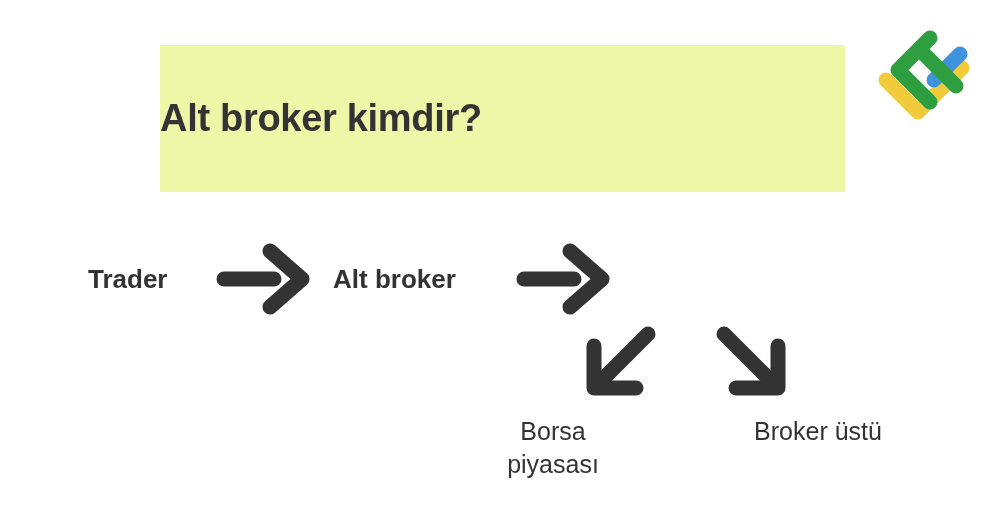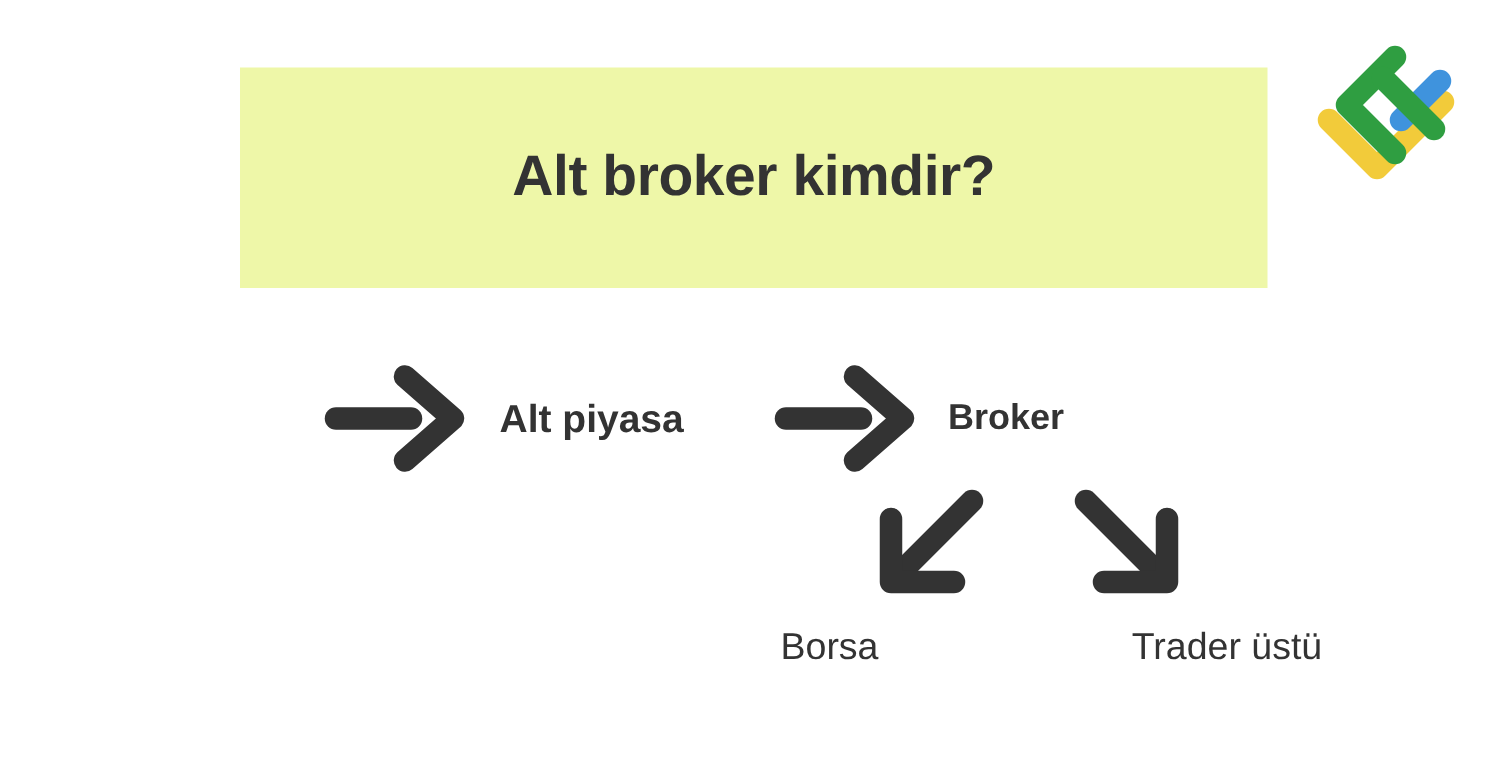--- a/index.html
+++ b/index.html
@@ -21,21 +21,20 @@
   
   .title-banner {
     position: absolute;
     left: 160px;
     top: 45px;
     width: 685px;
     height: 147px;
     background: #eef7a8;
     display: flex;
     align-items: center;
-    justify-content: center;
   }
   .title-text {
     font-size: 38px;
     font-weight: bold;
     color: #333333;
     letter-spacing: -0.3px;
     white-space: nowrap;
     text-align: center;
   }
 
@@ -101,54 +100,55 @@
         <path d="M56 52 L82 26" fill="none" stroke="#3f93dd" stroke-width="15" stroke-linecap="round" stroke-linejoin="round"></path>
       </g>
 
       <g>
         <path d="M52 10 L20 42 L52 74" fill="none" stroke="#2f9e41" stroke-width="15" stroke-linecap="round" stroke-linejoin="round"></path>
         <path d="M44 24 L78 58" fill="none" stroke="#2f9e41" stroke-width="15" stroke-linecap="round" stroke-linejoin="round"></path>
       </g>
     </svg>
   </div>
 
+  <div class="node-label node-trader">Trader</div>
 
   <div class="arrow arrow-right-1">
     <svg viewBox="0 0 96 72" width="96" height="72" aria-hidden="true">
       <path d="M8 36 L58 36" fill="none" stroke="#333333" stroke-width="15" stroke-linecap="round" stroke-linejoin="round"></path>
       <path d="M54 8 L86 36 L54 64" fill="none" stroke="#333333" stroke-width="15" stroke-linecap="round" stroke-linejoin="round"></path>
     </svg>
   </div>
 
-  <div class="node-label node-altbroker">Alt piyasa</div>
+  <div class="node-label node-altbroker">Alt broker</div>
 
   <div class="arrow arrow-right-2">
     <svg viewBox="0 0 96 72" width="96" height="72" aria-hidden="true">
       <path d="M8 36 L58 36" fill="none" stroke="#333333" stroke-width="15" stroke-linecap="round" stroke-linejoin="round"></path>
       <path d="M54 8 L86 36 L54 64" fill="none" stroke="#333333" stroke-width="15" stroke-linecap="round" stroke-linejoin="round"></path>
     </svg>
   </div>
 
-  <div class="node-label node-broker">Broker</div>
 
   <div class="arrow arrow-dl">
     <svg viewBox="0 0 80 80" width="80" height="80" aria-hidden="true">
       <path d="M68 12 L18 62" fill="none" stroke="#333333" stroke-width="15" stroke-linecap="round" stroke-linejoin="round"></path>
       <path d="M14 24 L14 66 L56 66" fill="none" stroke="#333333" stroke-width="15" stroke-linecap="round" stroke-linejoin="round"></path>
     </svg>
   </div>
 
   <div class="arrow arrow-dr">
     <svg viewBox="0 0 80 80" width="80" height="80" aria-hidden="true">
       <path d="M12 12 L62 62" fill="none" stroke="#333333" stroke-width="15" stroke-linecap="round" stroke-linejoin="round"></path>
       <path d="M66 24 L66 66 L24 66" fill="none" stroke="#333333" stroke-width="15" stroke-linecap="round" stroke-linejoin="round"></path>
     </svg>
   </div>
 
   <div class="leaf-label leaf-borsa">
     <div>Borsa</div>
+    <div>piyasası</div>
   </div>
 
   <div class="leaf-label leaf-tezgah">
-    <div>Trader üstü</div>
+    <div>Broker üstü</div>
   </div>
 
 </div>
 
 </body></html>

